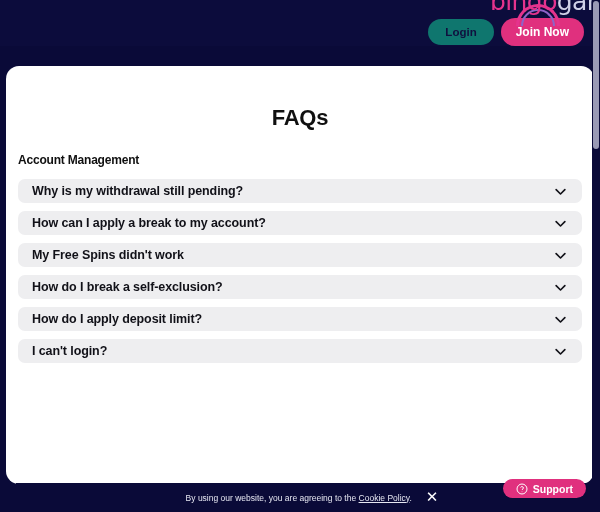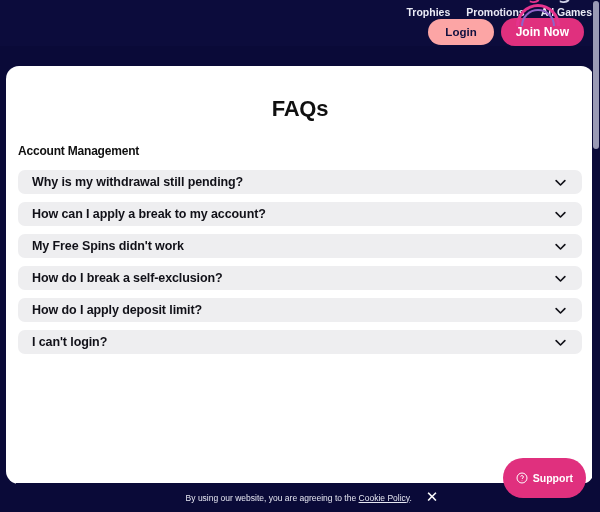--- a/index.html
+++ b/index.html
@@ -96,21 +96,21 @@
   }
 
   .header-actions {
     margin-left: auto;
     display: flex;
     align-items: center;
     gap: 7px;
     margin-right: 8px;
   }
   .btn-login {
-    background: #fca5a5;
+    background: #0f766e;
     color: #10103f;
     border: none;
     border-radius: 20px;
     font-size: 11.5px;
     font-weight: 700;
     padding: 7px 17px;
     cursor: pointer;
     font-family: "Liberation Sans", sans-serif;
   }
   .btn-join {
@@ -135,21 +135,21 @@
     background: #ffffff;
     border-radius: 13px;
     overflow: hidden;
     z-index: 2;
   }
   #faq-title {
     text-align: center;
     font-size: 22px;
     font-weight: 800;
     color: #101010;
-    margin: 30px 0 0 0;
+    margin: 39px 0 0 0;
     letter-spacing: -0.2px;
   }
   #section-title {
     font-size: 12px;
     font-weight: 800;
     color: #101010;
     margin: 22px 0 0 12px;
     letter-spacing: -0.2px;
   }
 
@@ -212,21 +212,21 @@
     line-height: 1;
     cursor: pointer;
     font-family: "DejaVu Sans", sans-serif;
   }
 
   
   #support-btn {
     position: absolute;
     right: 14px;
     bottom: 14px;
-    height: 40px;
+    height: 19px;
     background: #e0307e;
     border-radius: 20px;
     display: flex;
     align-items: center;
     gap: 5px;
     padding: 0 13px;
     cursor: pointer;
     z-index: 10;
   }
   #support-label {
@@ -269,25 +269,20 @@
 <div id="page">
 
   <div id="header">
 
     <div class="logo-wrap">
       <div class="logo-arc"></div>
       <div class="logo-arc inner"></div>
       <div class="logo-text"><span class="logo-bingo">bingo</span><span class="logo-games">games</span></div>
     </div>
 
-    <div id="nav">
-      <a class="nav-link">Trophies</a>
-      <a class="nav-link">Promotions</a>
-      <a class="nav-link">All Games</a>
-    </div>
 
     <div class="header-actions">
       <button class="btn-login">Login</button>
       <button class="btn-join">Join Now</button>
     </div>
   </div>
 
   <div id="content-card">
     <h1 id="faq-title">FAQs</h1>
     <h2 id="section-title">Account Management</h2>

